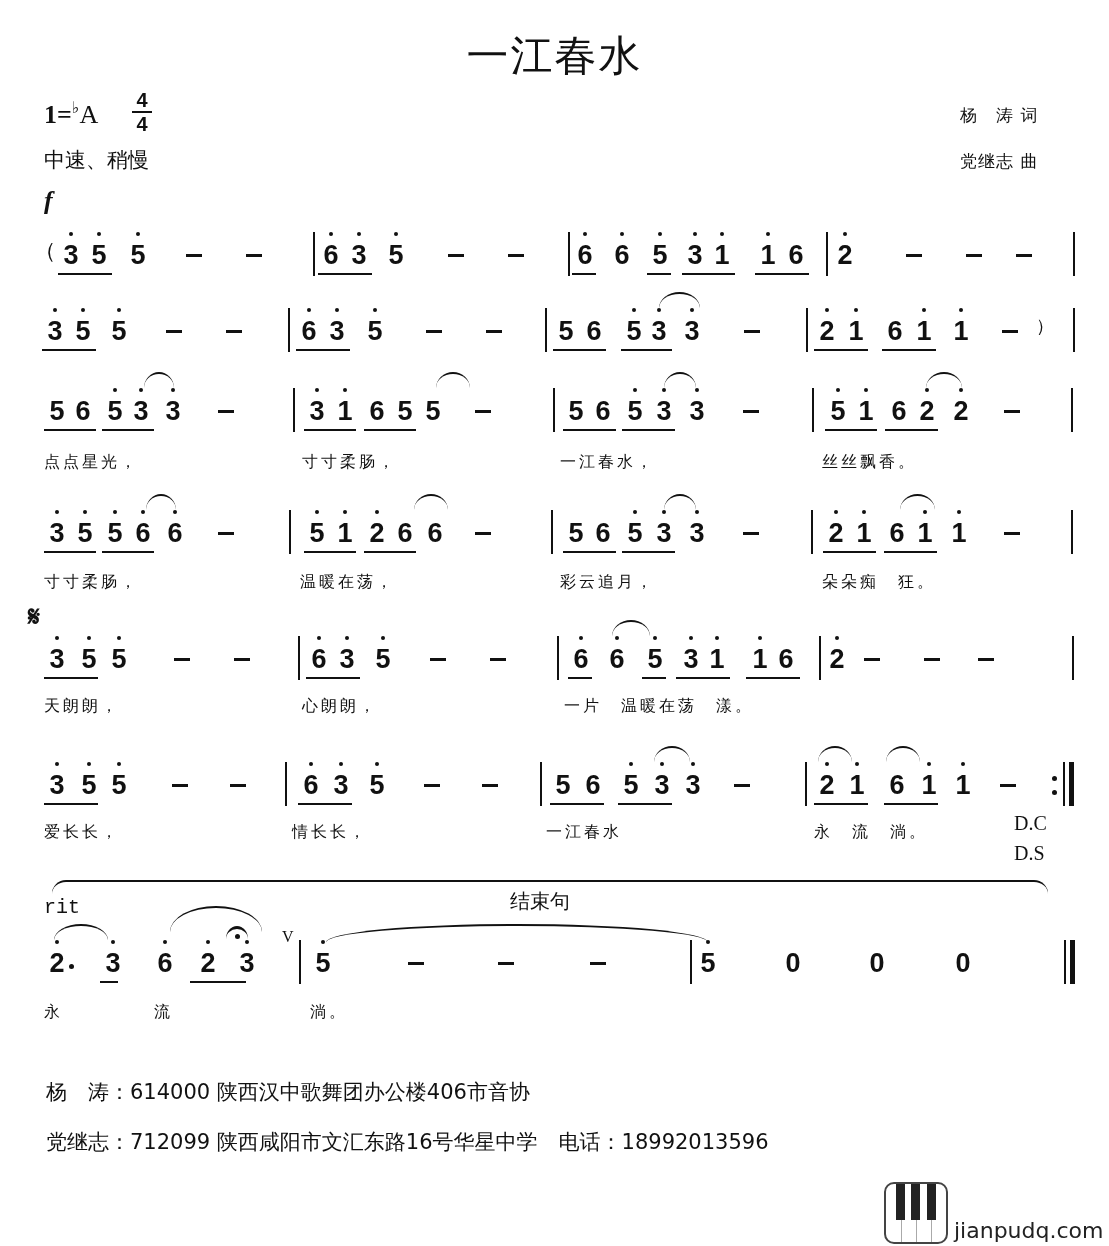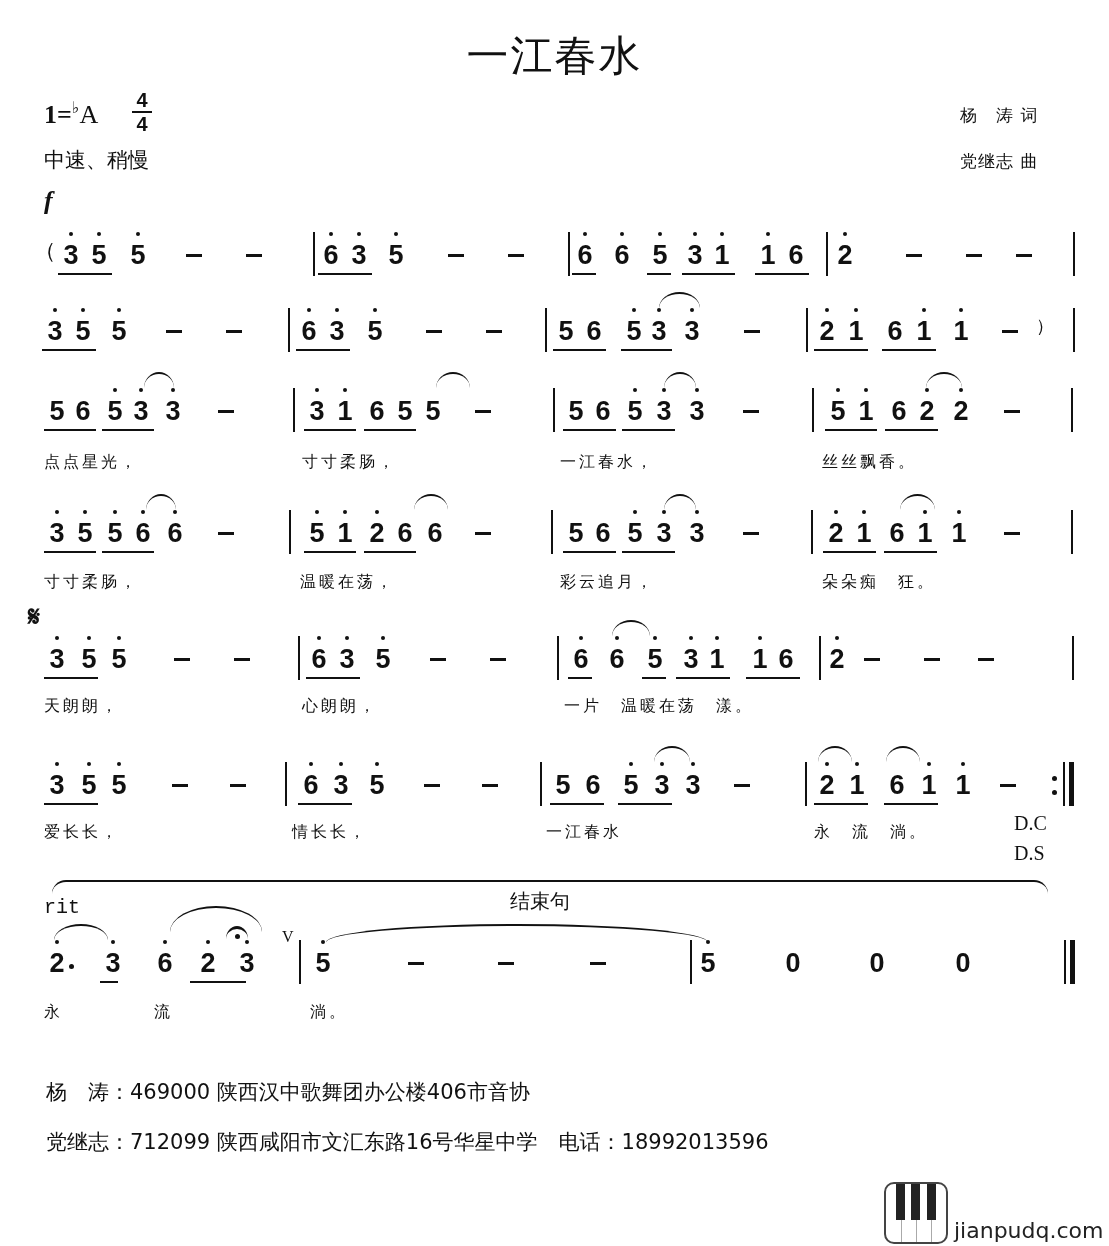--- a/index.html
+++ b/index.html
@@ -334,21 +334,21 @@
     <div class="lyric" style="left: 564px; top: 696px;">一片　温暖在荡　漾。</div>
     <div class="lyric" style="left: 44px; top: 822px;">爱长长，</div>
     <div class="lyric" style="left: 292px; top: 822px;">情长长，</div>
     <div class="lyric" style="left: 546px; top: 822px;">一江春水</div>
     <div class="lyric" style="left: 814px; top: 822px;">永　流　淌。</div>
     <div class="lyric" style="left: 44px; top: 1002px;">永</div>
     <div class="lyric" style="left: 154px; top: 1002px;">流</div>
     <div class="lyric" style="left: 310px; top: 1002px;">淌。</div>
   </div>
 
-<div class="abs footer" style="top:1078px;">杨　涛：469000 陕西汉中歌舞团办公楼406市音协</div>
+<div class="abs footer" style="top:1078px;">杨　涛：614000 陕西汉中歌舞团办公楼406市音协</div>
 <div class="abs footer" style="top:1128px;">党继志：712099 陕西咸阳市文汇东路16号华星中学　电话：18992013596</div>
 
 <div class="abs logo">
   <div class="keys">
     <div class="wl" style="left:15px"></div>
       <div class="wl" style="left:30px"></div>
       <div class="wl" style="left:45px"></div>
     <div class="bk" style="left:10px"></div>
       <div class="bk" style="left:25px"></div>
       <div class="bk" style="left:41px"></div>

